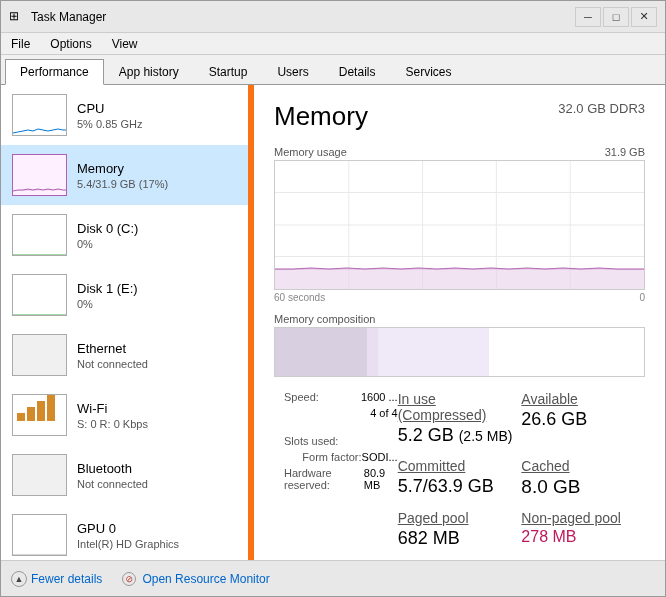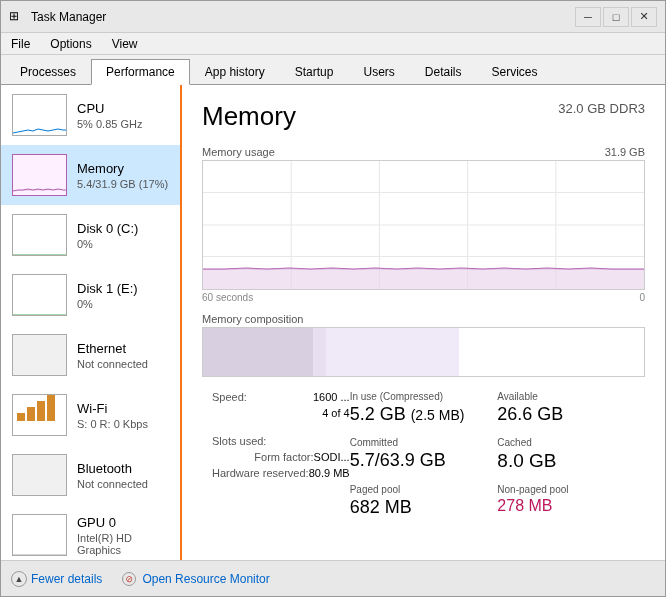--- a/index.html
+++ b/index.html
@@ -15,21 +15,21 @@
     
     .menu-bar { background: #f0f0f0; display: flex; align-items: center; padding: 2px 0; border-bottom: 1px solid #ccc; height: 22px; }
     .menu-item { padding: 2px 10px; font-size: 12px; cursor: pointer; color: #000; }
     
     .tab-bar { background: #f0f0f0; display: flex; align-items: flex-end; padding: 0 4px; border-bottom: 1px solid #999; height: 30px; }
     .tab { padding: 4px 14px; font-size: 12px; cursor: pointer; border: 1px solid transparent; border-bottom: none; color: #000; height: 26px; display: flex; align-items: center; }
     .tab.active { background: #fff; border: 1px solid #999; border-bottom: 1px solid #fff; margin-bottom: -1px; z-index: 1; }
     
     .content { display: flex; flex: 1; overflow: hidden; }
     
-    .sidebar { width: 181px; background: #fff; border-right: 2px solid #f97316; overflow-y: auto; overflow-x: hidden; }
+    .sidebar { width: 253px; background: #fff; border-right: 6px solid #f97316; overflow-y: auto; overflow-x: hidden; }
     .sidebar::-webkit-scrollbar { width: 8px; }
     .sidebar::-webkit-scrollbar-track { background: #f0f0f0; }
     .sidebar::-webkit-scrollbar-thumb { background: #c0c0c0; }
     
     .sidebar-item { display: flex; align-items: center; padding: 6px 8px; cursor: pointer; border-left: 3px solid transparent; height: 60px; }
     .sidebar-item.active { background: #cce8ff; border-left: 3px solid transparent; }
     
     .sidebar-graph { width: 55px; height: 42px; border: 1px solid #aaa; margin-right: 10px; flex-shrink: 0; background: #fff; position: relative; overflow: hidden; }
     .sidebar-graph.cpu-graph { border-color: #aaa; }
     .sidebar-graph.mem-graph { border: 1px solid #b060b0; background: #fff0ff; }
@@ -52,21 +52,21 @@
     
     .chart-section { margin-bottom: 10px; }
     .chart-label { display: flex; justify-content: space-between; font-size: 11px; color: #555; margin-bottom: 2px; }
     .chart-area { width: 100%; height: 130px; border: 1px solid #ccc; background: #fff; position: relative; overflow: hidden; }
     .chart-time-label { display: flex; justify-content: space-between; font-size: 10px; color: #888; margin-top: 2px; margin-bottom: 10px; }
     
     .mem-composition-label { font-size: 11px; color: #555; margin-bottom: 2px; }
     .mem-composition { width: 100%; height: 50px; border: 1px solid #ccc; background: #fff; display: flex; overflow: hidden; margin-bottom: 14px; }
     .mem-seg { height: 100%; }
     .stat-group { }
-    .stat-label { font-size: 10px; color: #555; margin-bottom: 2px; }
+    .stat-label { font-size: 14px; color: #555; margin-bottom: 2px; text-decoration: underline; }
     
     .bottom-bar { background: #e8e8e8; border-top: 1px solid #ccc; height: 36px; display: flex; align-items: center; padding: 0 10px; gap: 20px; }
     .bottom-btn { display: flex; align-items: center; gap: 4px; font-size: 12px; color: #0066cc; cursor: pointer; background: none; border: none; }
     .arrow-up { width: 16px; height: 16px; background: #e8e8e8; border: 1px solid #999; border-radius: 50%; display: flex; align-items: center; justify-content: center; font-size: 9px; color: #444; }
     
     .wifi-bars { display: flex; align-items: flex-end; gap: 2px; height: 30px; padding: 4px; }
     .wifi-bar { width: 8px; background: #d4892a; }
   </style>
 </head>
 <body>
@@ -83,21 +83,20 @@
     </div>
   </div>
 
   <div class="menu-bar">
     <span class="menu-item">File</span>
     <span class="menu-item">Options</span>
     <span class="menu-item">View</span>
   </div>
 
   <div class="tab-bar">
-    <div class="tab">Processes</div>
     <div class="tab active">Performance</div>
     <div class="tab">App history</div>
     <div class="tab">Startup</div>
     <div class="tab">Users</div>
     <div class="tab">Details</div>
     <div class="tab">Services</div>
   </div>
 
   <div class="content">
 

